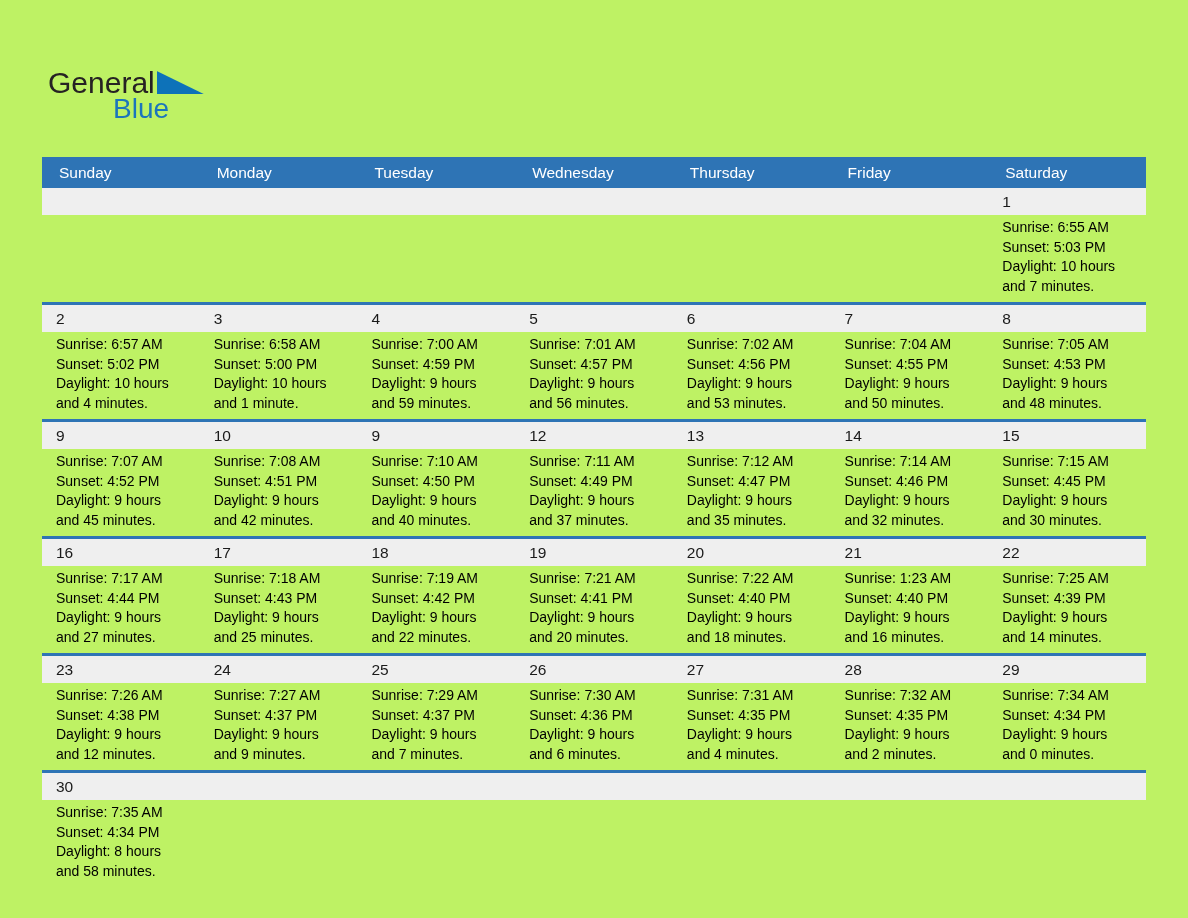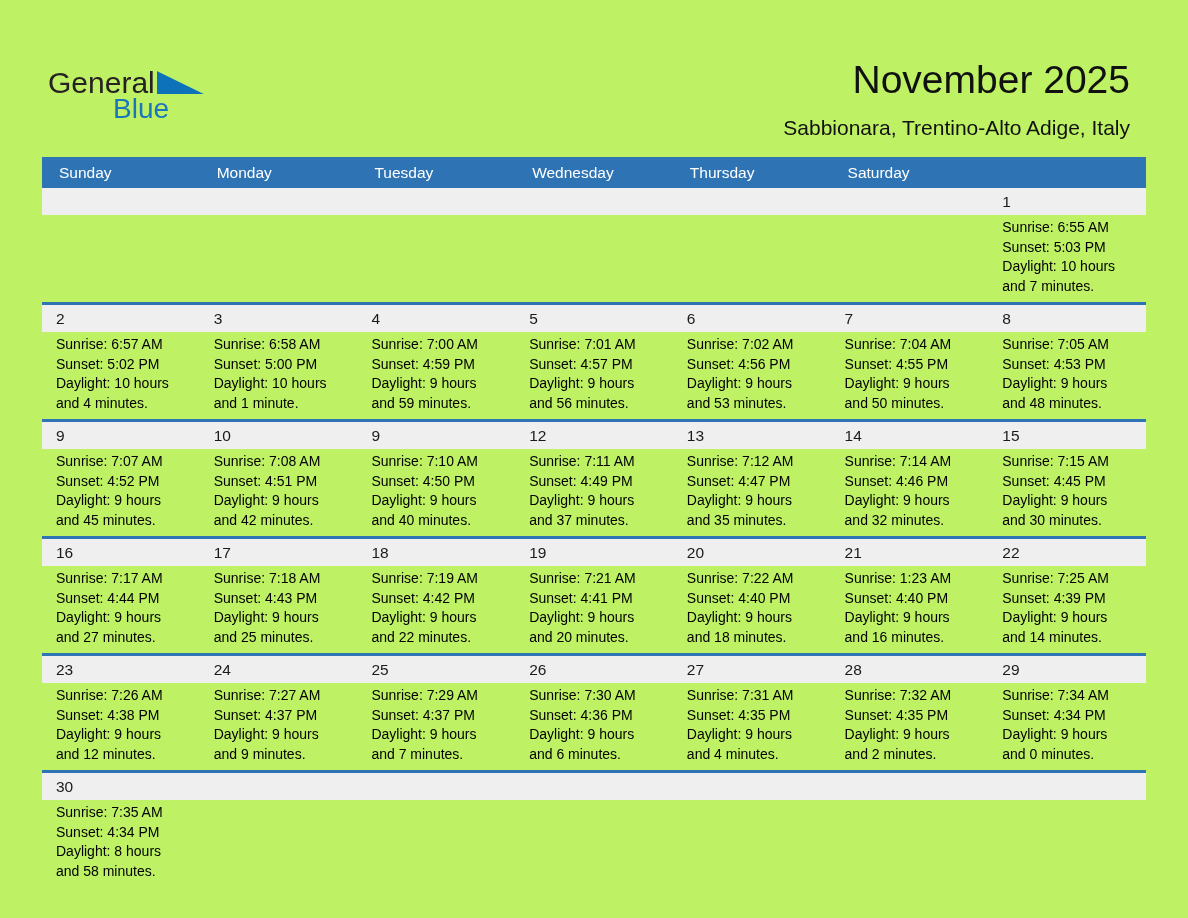--- a/index.html
+++ b/index.html
@@ -41,31 +41,28 @@
 <div class="page">
 
   <div class="logo">
     <div class="logo-line1">
       <span class="logo-general">General</span>
       <span class="logo-triangle"></span>
     </div>
     <div class="logo-blue">Blue</div>
   </div>
 
-  <div class="title-block">
-    <div class="page-title">November 2025</div>
-    <div class="page-subtitle">Sabbionara, Trentino-Alto Adige, Italy</div>
-  </div>
 
   <div class="weekday-bar">
     <div class="wd">Sunday</div>
     <div class="wd">Monday</div>
     <div class="wd">Tuesday</div>
     <div class="wd">Wednesday</div>
     <div class="wd">Thursday</div>
+    <div class="wd">Friday</div>
     <div class="wd">Saturday</div>
   </div>
 
   <div class="weeks">
       <div class="week">
         <div class="cell">
           <div class="daynum"></div>
         </div>
         <div class="cell">
           <div class="daynum"></div>

